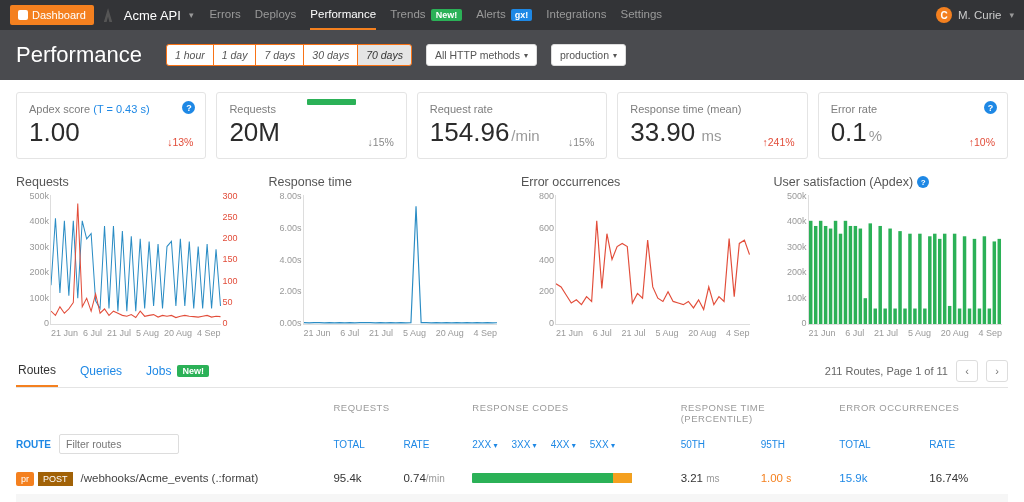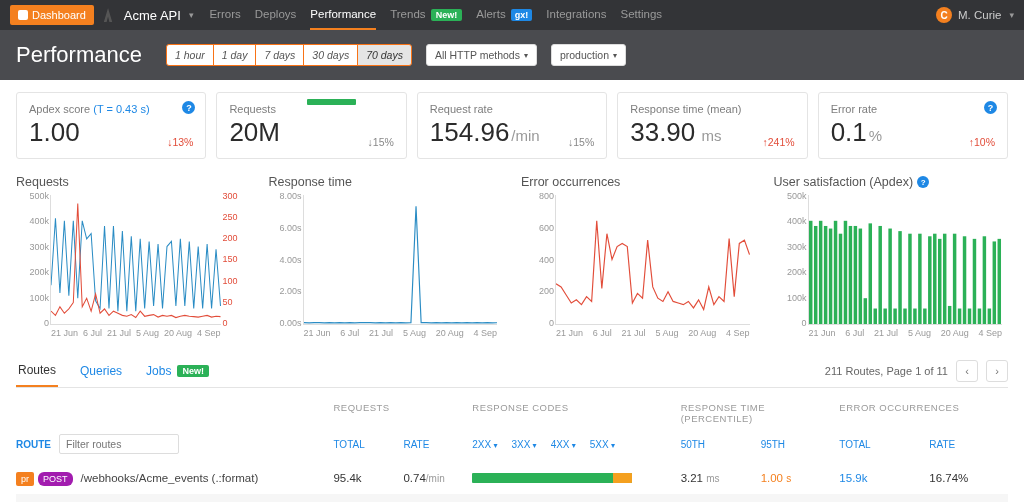--- a/index.html
+++ b/index.html
@@ -76,21 +76,21 @@
 
   .subhead-row { display:flex; padding:4px 0 8px; font-size:10px; align-items:center;}
   .route-label { color:#1e88e5; font-size:10px; font-weight:600; text-transform:uppercase; margin-right:8px;}
   .filter-input { border:1px solid #ddd; padding:3px 6px; font-size:10.5px; width:120px; border-radius:2px;}
   .sub { color:#1e88e5; font-size:10px; text-transform:uppercase; }
   .sub.caret::after{content:" ▾"; font-size:8px;}
 
   .trow { display:flex; align-items:center; padding:10px 0; font-size:11.5px; }
   .trow.alt { background:#f6f6f6; }
   .tag-pr { background:#f4801f; color:#fff; padding:2px 5px; font-size:9px; border-radius:2px; margin-right:4px;}
-  .tag-method { background:#a21caf; color:#fff; padding:2px 5px; font-size:9px; border-radius:6px; margin-right:8px;}
+  .tag-method { background:#a16207; color:#fff; padding:2px 5px; font-size:9px; border-radius:0; margin-right:8px;}
   .route-path { color:#444; }
   .blue-val{ color:#1e88e5; }
   .orange-val{ color:#f4801f; }
   .muted{ color:#999; font-size:10px;}
   .codes-bar { width:160px; height:10px; background:#2bb157; position:relative; border-radius:1px; overflow:hidden;}
   .codes-bar .err { position:absolute; right:0; top:0; bottom:0; background:#f4a01f; }
 </style>
 </head>
 <body>
 

